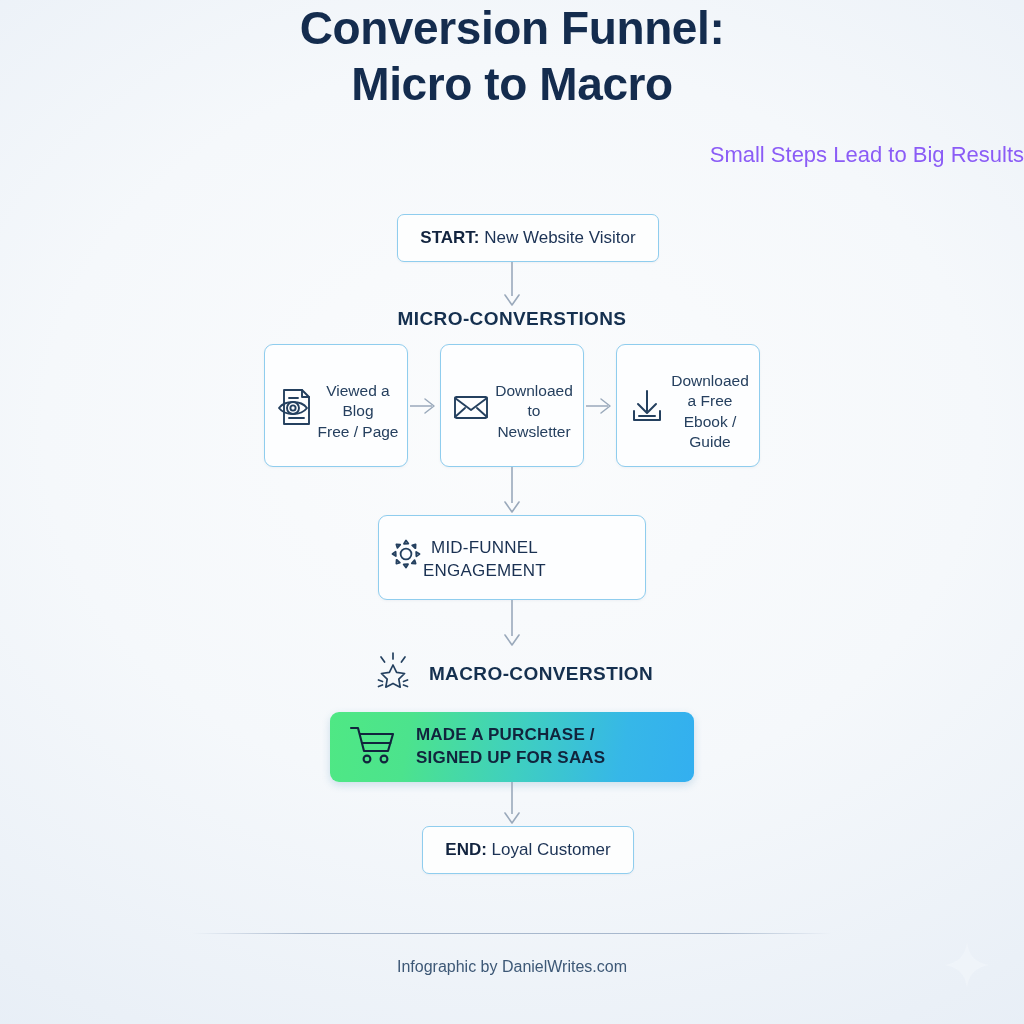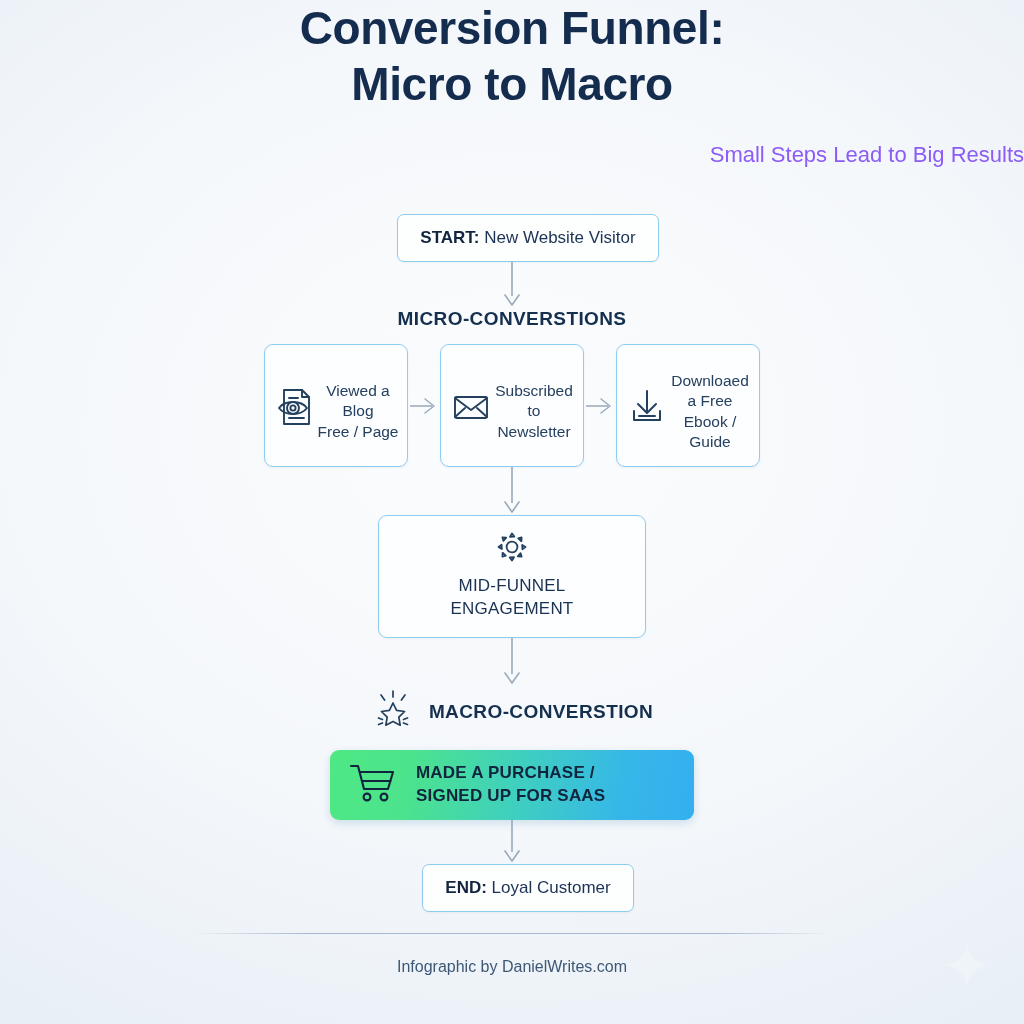--- a/index.html
+++ b/index.html
@@ -90,21 +90,21 @@
     width:32px; display:flex; align-items:center; justify-content:center;
   }
 
   
   .midbox {
     border:1.6px solid #8fcdee;
     border-radius:9px;
     background:#fdfeff;
     width:268px;
     padding:14px 10px 16px;
-    display:flex; flex-direction:column; align-items:center;
+    display:flex; flex-direction:row; align-items:center;
     box-shadow:0 1px 3px rgba(30,60,100,.05);
   }
   .midbox .mlabel {
     margin-top:7px;
     font-size:17px; color:#1a3152; text-align:center; line-height:1.35;
     letter-spacing:.2px;
   }
 
   
   .macro-head {
@@ -209,21 +209,21 @@
           <svg width="44" height="44" viewBox="0 0 44 44">
             <g stroke="#24405f" stroke-width="1.9" fill="none" stroke-linecap="round" stroke-linejoin="round">
               <rect x="6" y="12" width="32" height="21" rx="1.5"></rect>
               <path d="M6 13 L22 25 L38 13"></path>
               <path d="M6 32 L16 23"></path>
               <path d="M38 32 L28 23"></path>
             </g>
           </svg>
         </div>
         <div class="clabel">
-          <div>Subscribed to</div>
+          <div>Downloaed to</div>
           <div>Newsletter</div>
         </div>
       </div>
 
       <div class="harrow">
         <svg width="28" height="18" viewBox="0 0 28 18">
           <path d="M0 9 L22 9" stroke="#9aa9bb" stroke-width="1.5" fill="none"></path>
           <path d="M15 2 L24 9 L15 16" stroke="#9aa9bb" stroke-width="1.5" fill="none" stroke-linecap="round" stroke-linejoin="round"></path>
         </svg>
       </div>

